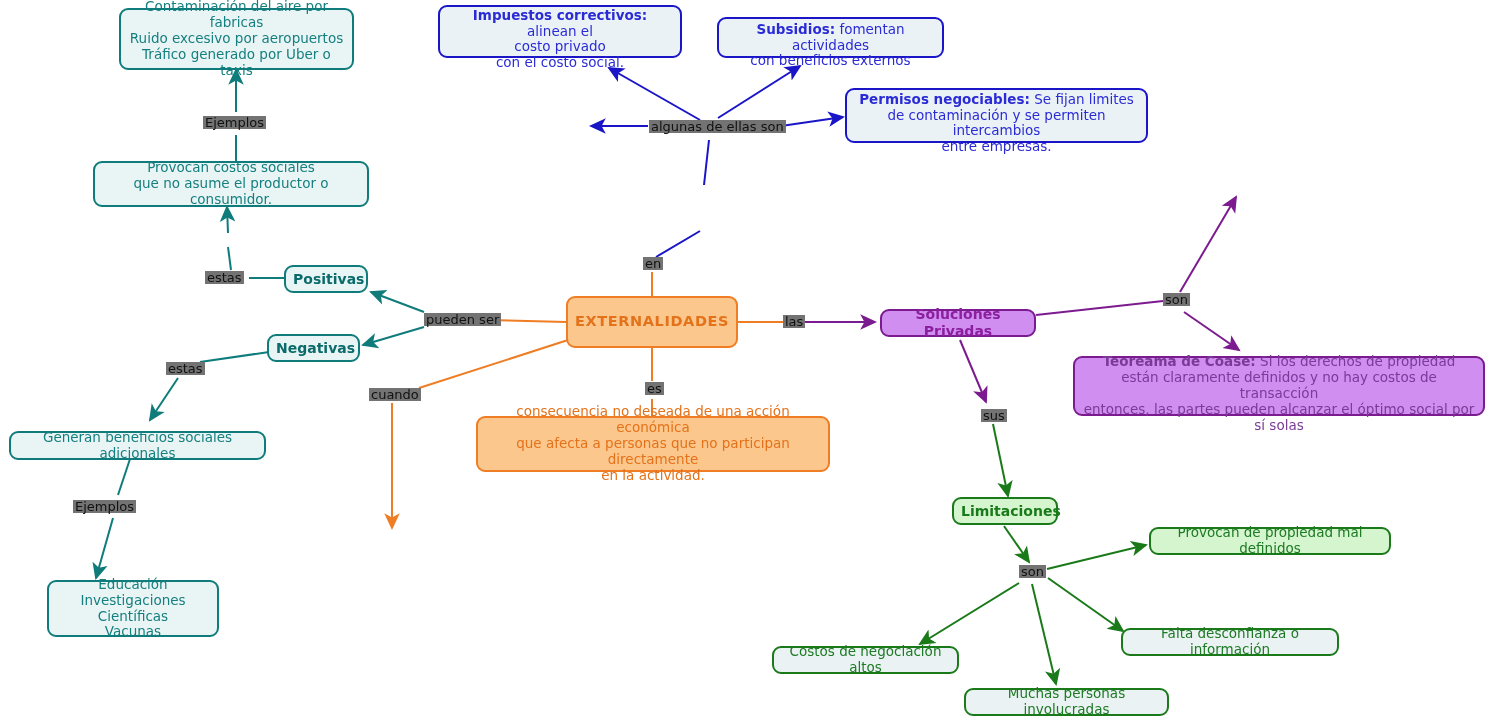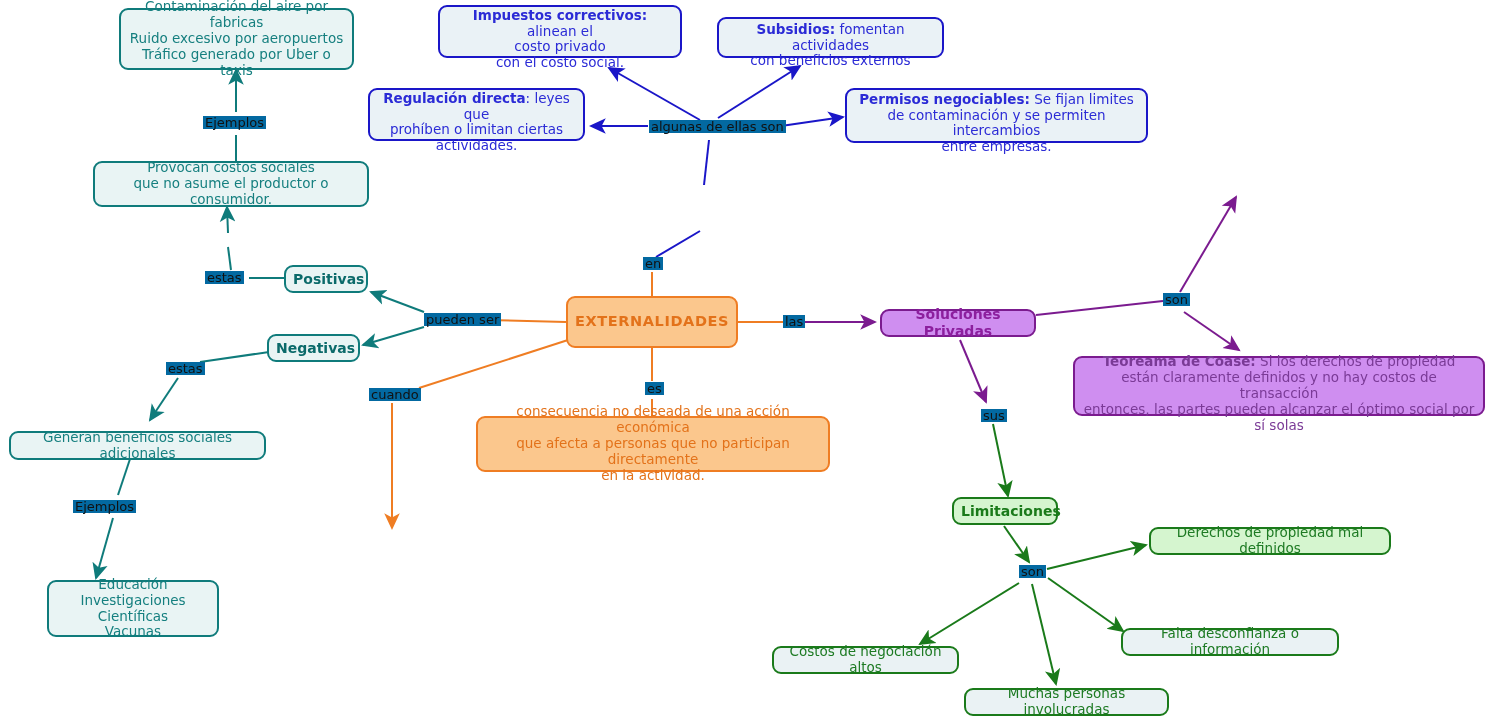--- a/index.html
+++ b/index.html
@@ -52,21 +52,21 @@
   .green-lt  { border-color:#1a7a1a; background:#d5f5cf; color:#1d7a23; }
   .green-b   { border-color:#1a7a1a; background:#d5f5cf; color:#1a7a1a; font-weight:bold; }
 
   .lead { font-weight: bold; }
 
   .edge-label {
     position: absolute;
     font-family: "DejaVu Sans", "Liberation Sans", sans-serif;
     font-size: 13px;
     color: #111111;
-    background: #0369a1;
+    background: #737373;
     padding: 0 2px;
     white-space: nowrap;
     line-height: 1;
   }
 </style>
 </head>
 <body>
 
 <div id="canvas">
 
@@ -166,27 +166,20 @@
     </span>
   </div>
 
   <div class="node blue" style="left:717px; top:17px; width:227px; height:41px; font-size:13.5px;">
     <span class="inner">
       <b class="lead">Subsidios:</b><span> fomentan actividades
 con beneficios externos</span>
     </span>
   </div>
 
-  <div class="node blue" style="left:368px; top:88px; width:217px; height:53px; font-size:13.5px;">
-    <span class="inner">
-      <b class="lead">Regulación directa</b><span>: leyes que
-prohíben o limitan ciertas
-actividades.</span>
-    </span>
-  </div>
 
   <div class="node blue" style="left:845px; top:88px; width:303px; height:55px; font-size:13.5px;">
     <span class="inner">
       <b class="lead">Permisos negociables:</b><span> Se fijan limites
 de contaminación y se permiten intercambios
 entre empresas.</span>
     </span>
   </div>
 
 
@@ -235,21 +228,21 @@
 están claramente definidos y no hay costos de transacción
 entonces, las partes pueden alcanzar el óptimo social por sí solas</span>
     </span>
   </div>
 
   <div class="node green-b" style="left:952px; top:497px; width:106px; height:28px; font-size:14px;">
     <span class="inner">Limitaciones</span>
   </div>
 
   <div class="node green-lt" style="left:1149px; top:527px; width:242px; height:28px; font-size:13.5px;">
-    <span class="inner">Derechos de propiedad mal definidos</span>
+    <span class="inner">Provocan de propiedad mal definidos</span>
   </div>
 
   <div class="node green" style="left:1121px; top:628px; width:218px; height:28px; font-size:13.5px;">
     <span class="inner">Falta desconfianza o información</span>
   </div>
 
   <div class="node green" style="left:772px; top:646px; width:187px; height:28px; font-size:13.5px;">
     <span class="inner">Costos de negociación altos</span>
   </div>
 

